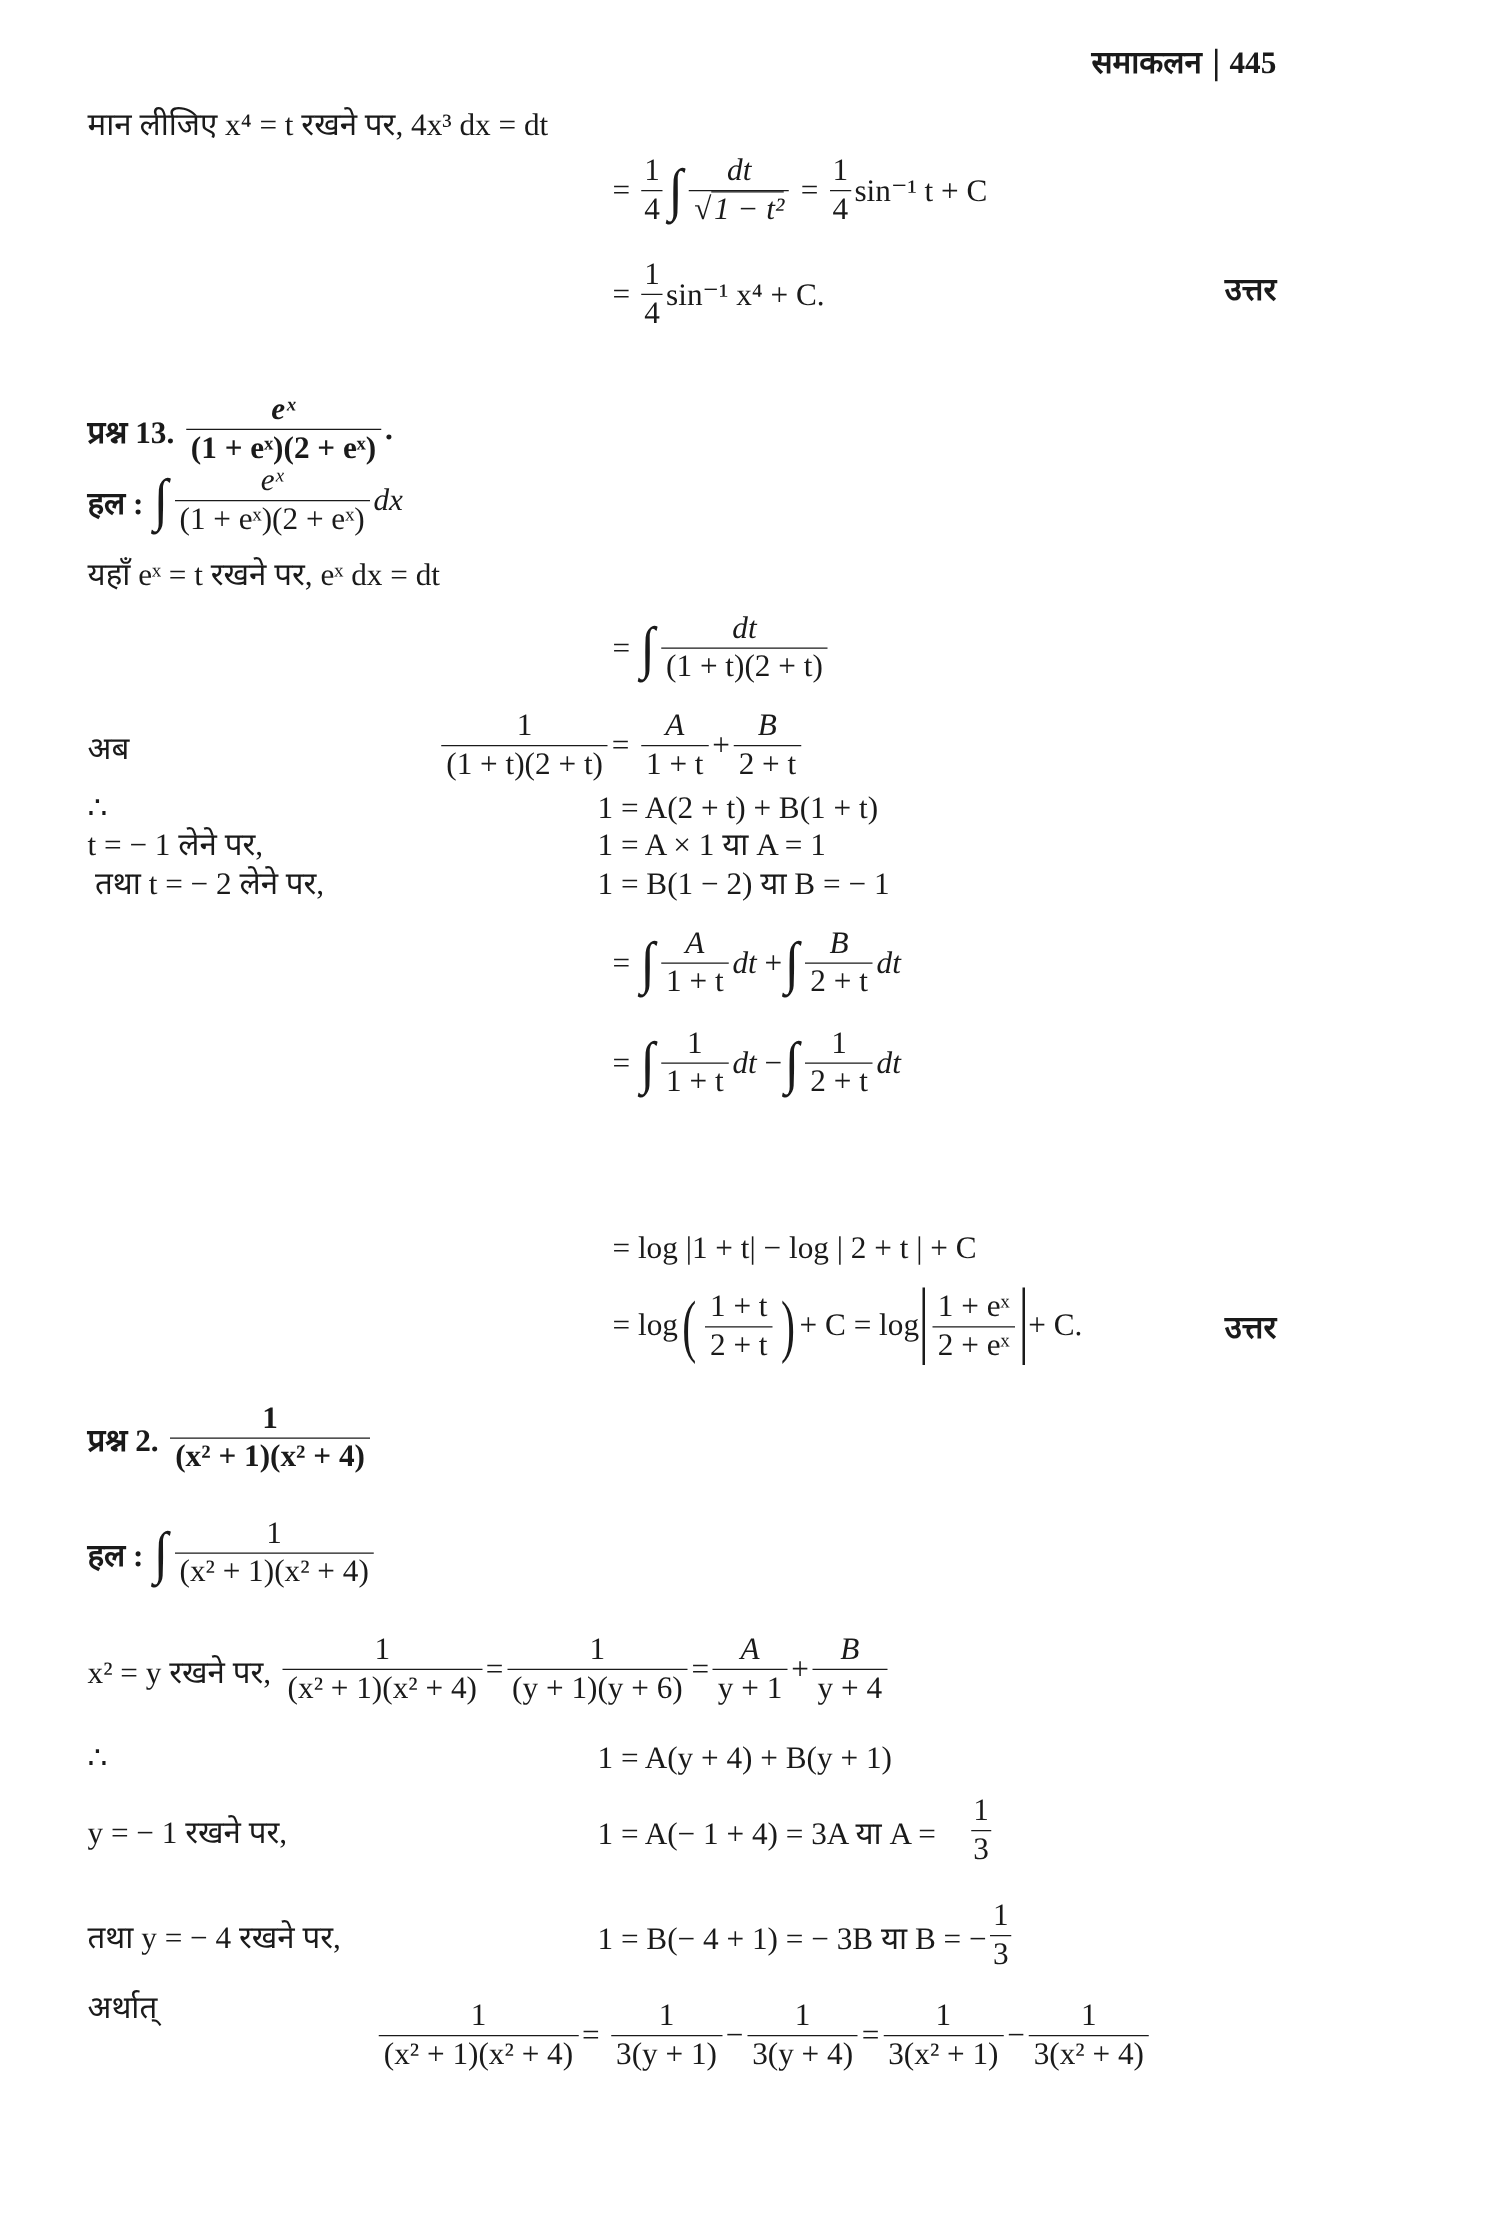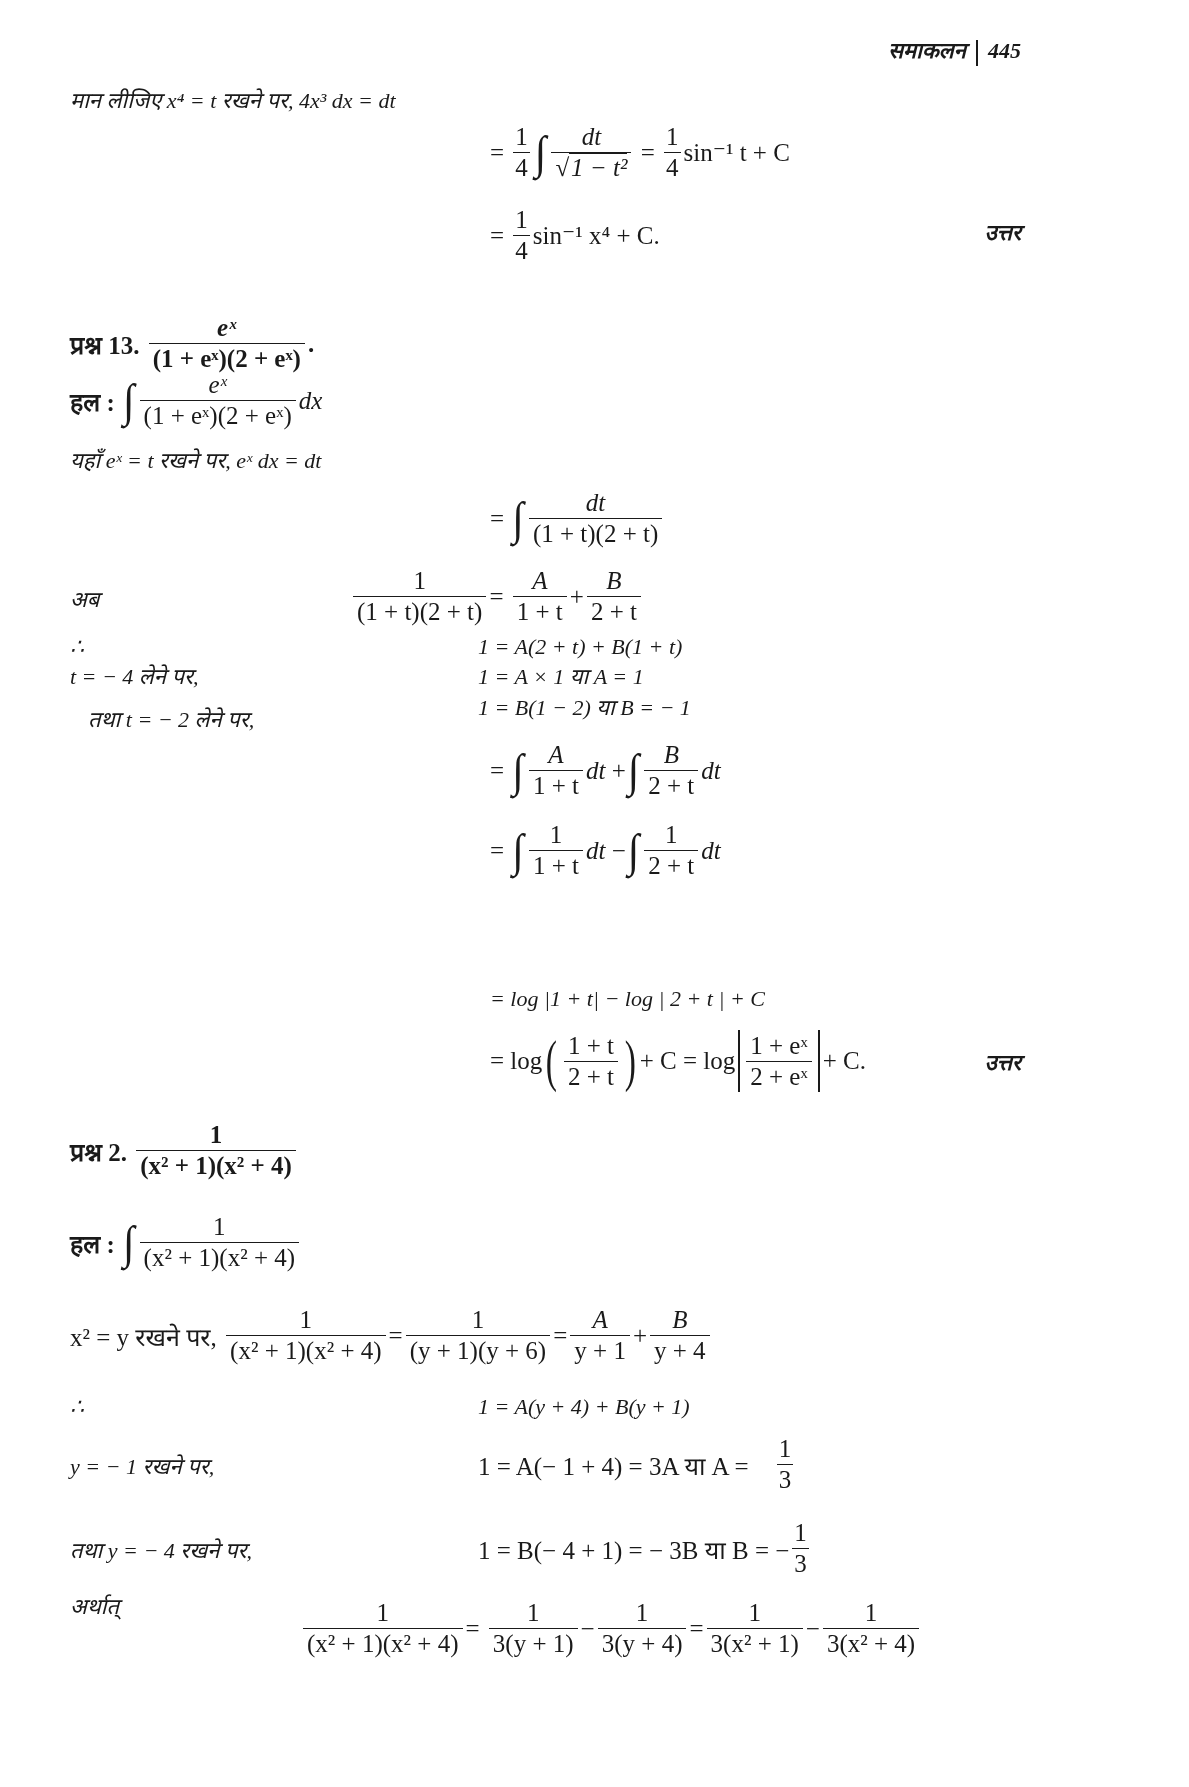--- a/index.html
+++ b/index.html
@@ -1,19 +1,19 @@
 <!DOCTYPE html>
 <html><head>
 <meta charset="utf-8">
 <style>
   html, body { margin: 0; padding: 0; background: #ffffff; }
   body { width: 1189px; height: 1787px; position: relative; overflow: hidden;
          font-family: "Liberation Serif", "DejaVu Serif", serif; color: #1a1a1a; }
   .abs { position: absolute; white-space: nowrap; }
-  .txt { font-size: 22px; line-height: 30px; font-style: italic; }
+  .txt { font-size: 25px; line-height: 30px; }
   .bold { font-weight: bold; }
   .it { font-style: italic; }
   .frac { display: inline-flex; flex-direction: column; align-items: center; vertical-align: middle; margin: 0 3px; }
   .frac .num { padding: 0 4px; line-height: 30px; }
   .frac .den { padding: 0 4px; line-height: 30px; border-top: 1.6px solid #1a1a1a; }
   .frac.sm .num, .frac.sm .den { padding: 0 2px; }
   .int { font-size: 42px; line-height: 30px; vertical-align: middle; display: inline-block; transform: scaleY(1.1); margin: 0 2px; }
   .eq { display: inline-flex; align-items: center; font-size: 25px; }
   .big-paren { font-size: 56px; line-height: 50px; font-weight: 200; transform: scaleX(0.6); display: inline-block; }
   .bar { display: inline-block; width: 2px; height: 62px; background: #1a1a1a; margin: 0 3px; vertical-align: middle; }
@@ -100,23 +100,23 @@
     </span>
   <span>+</span>
   <span class="frac">
       <span class="num it">B</span>
       <span class="den">2 + t</span>
     </span>
 </div>
 
 <div class="abs txt" style="left:70px; top:632px;">∴</div>
 <div class="abs txt" style="left:478px; top:632px;">1 = A(2 + t) + B(1 + t)</div>
-<div class="abs txt" style="left:70px; top:662px;">t = − 4 लेने पर,</div>
+<div class="abs txt" style="left:70px; top:662px;">t = − 1 लेने पर,</div>
 <div class="abs txt" style="left:478px; top:662px;">1 = A × 1 या A = 1</div>
-<div class="abs txt" style="left:88px; top:693px;margin-top:12px;">तथा t = − 2 लेने पर,</div>
+<div class="abs txt" style="left:76px; top:693px;">तथा t = − 2 लेने पर,</div>
 <div class="abs txt" style="left:478px; top:693px;">1 = B(1 − 2) या  B = − 1</div>
 
 <div class="abs eq" style="left:490px; top:740px;">
   <span>=&nbsp;</span><span class="int">∫</span>
   <span class="frac">
       <span class="num it">A</span>
       <span class="den">1 + t</span>
     </span>
   <span class="it">dt</span>&nbsp;+
   <span class="int">∫</span>

